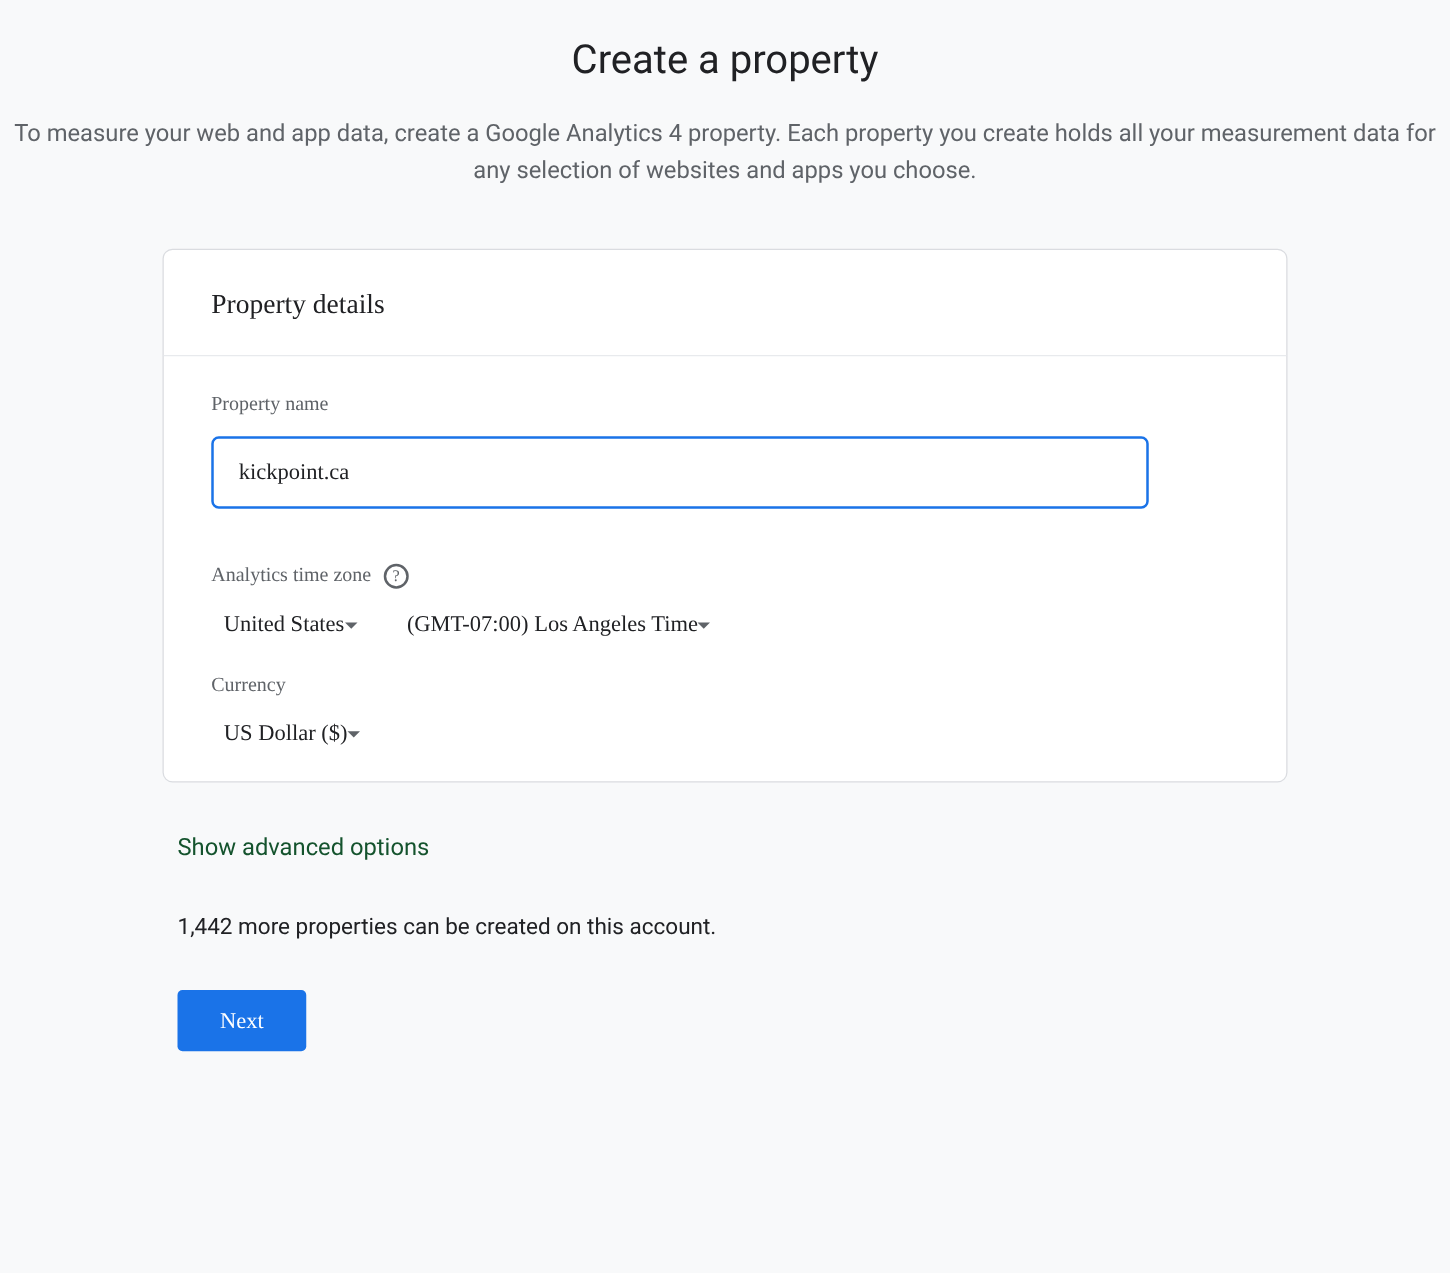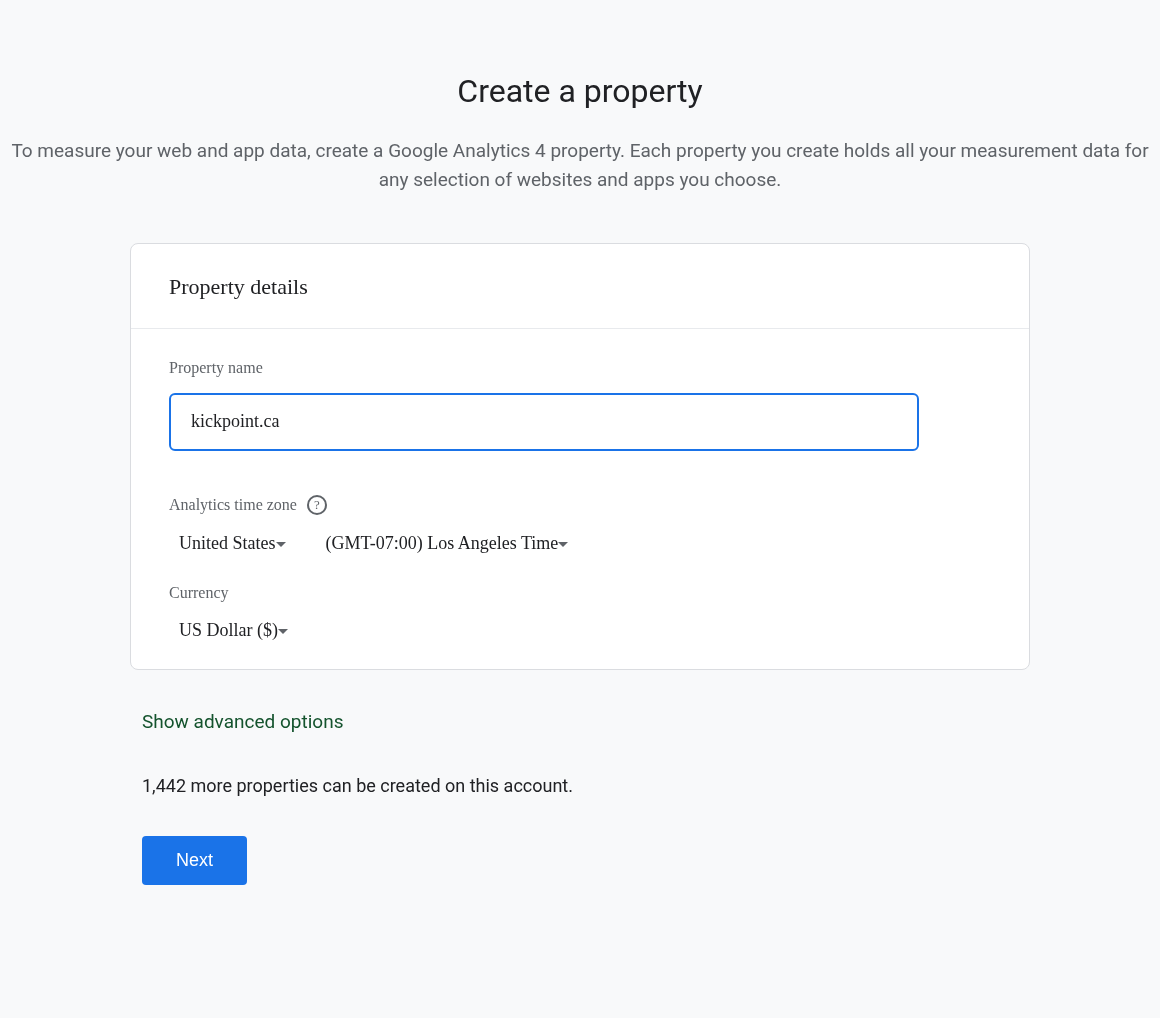--- a/index.html
+++ b/index.html
@@ -14,21 +14,20 @@
       height: 1018px;
       color: #202124;
     }
     .page-title {
       font-size: 32px;
       font-weight: 400;
       text-align: center;
       color: #202124;
       padding-top: 28px;
       padding-bottom: 4px;
-      margin-top: 44px;
     }
     .page-subtitle {
       font-size: 19px;
       color: #5f6368;
       text-align: center;
       padding: 22px 8px 0 8px;
       line-height: 1.55;
     }
     .card {
       background: #ffffff;
@@ -135,21 +134,21 @@
     .next-button {
       background: #1a73e8;
       color: #ffffff;
       border: none;
       border-radius: 4px;
       font-size: 18px;
       font-weight: 500;
       padding: 14px 34px;
       margin-top: 40px;
       cursor: pointer;
-      font-family: Liberation Sans, sans-serif;
+      font-family: Liberation Serif, serif;
     }
   </style>
 </head>
 <body>
 
 <h1 class="page-title">Create a property</h1>
 <p class="page-subtitle">To measure your web and app data, create a Google Analytics 4 property. Each property you create holds all your measurement data for any selection of websites and apps you choose.</p>
 
 <div class="card">
   <div class="card-header">

